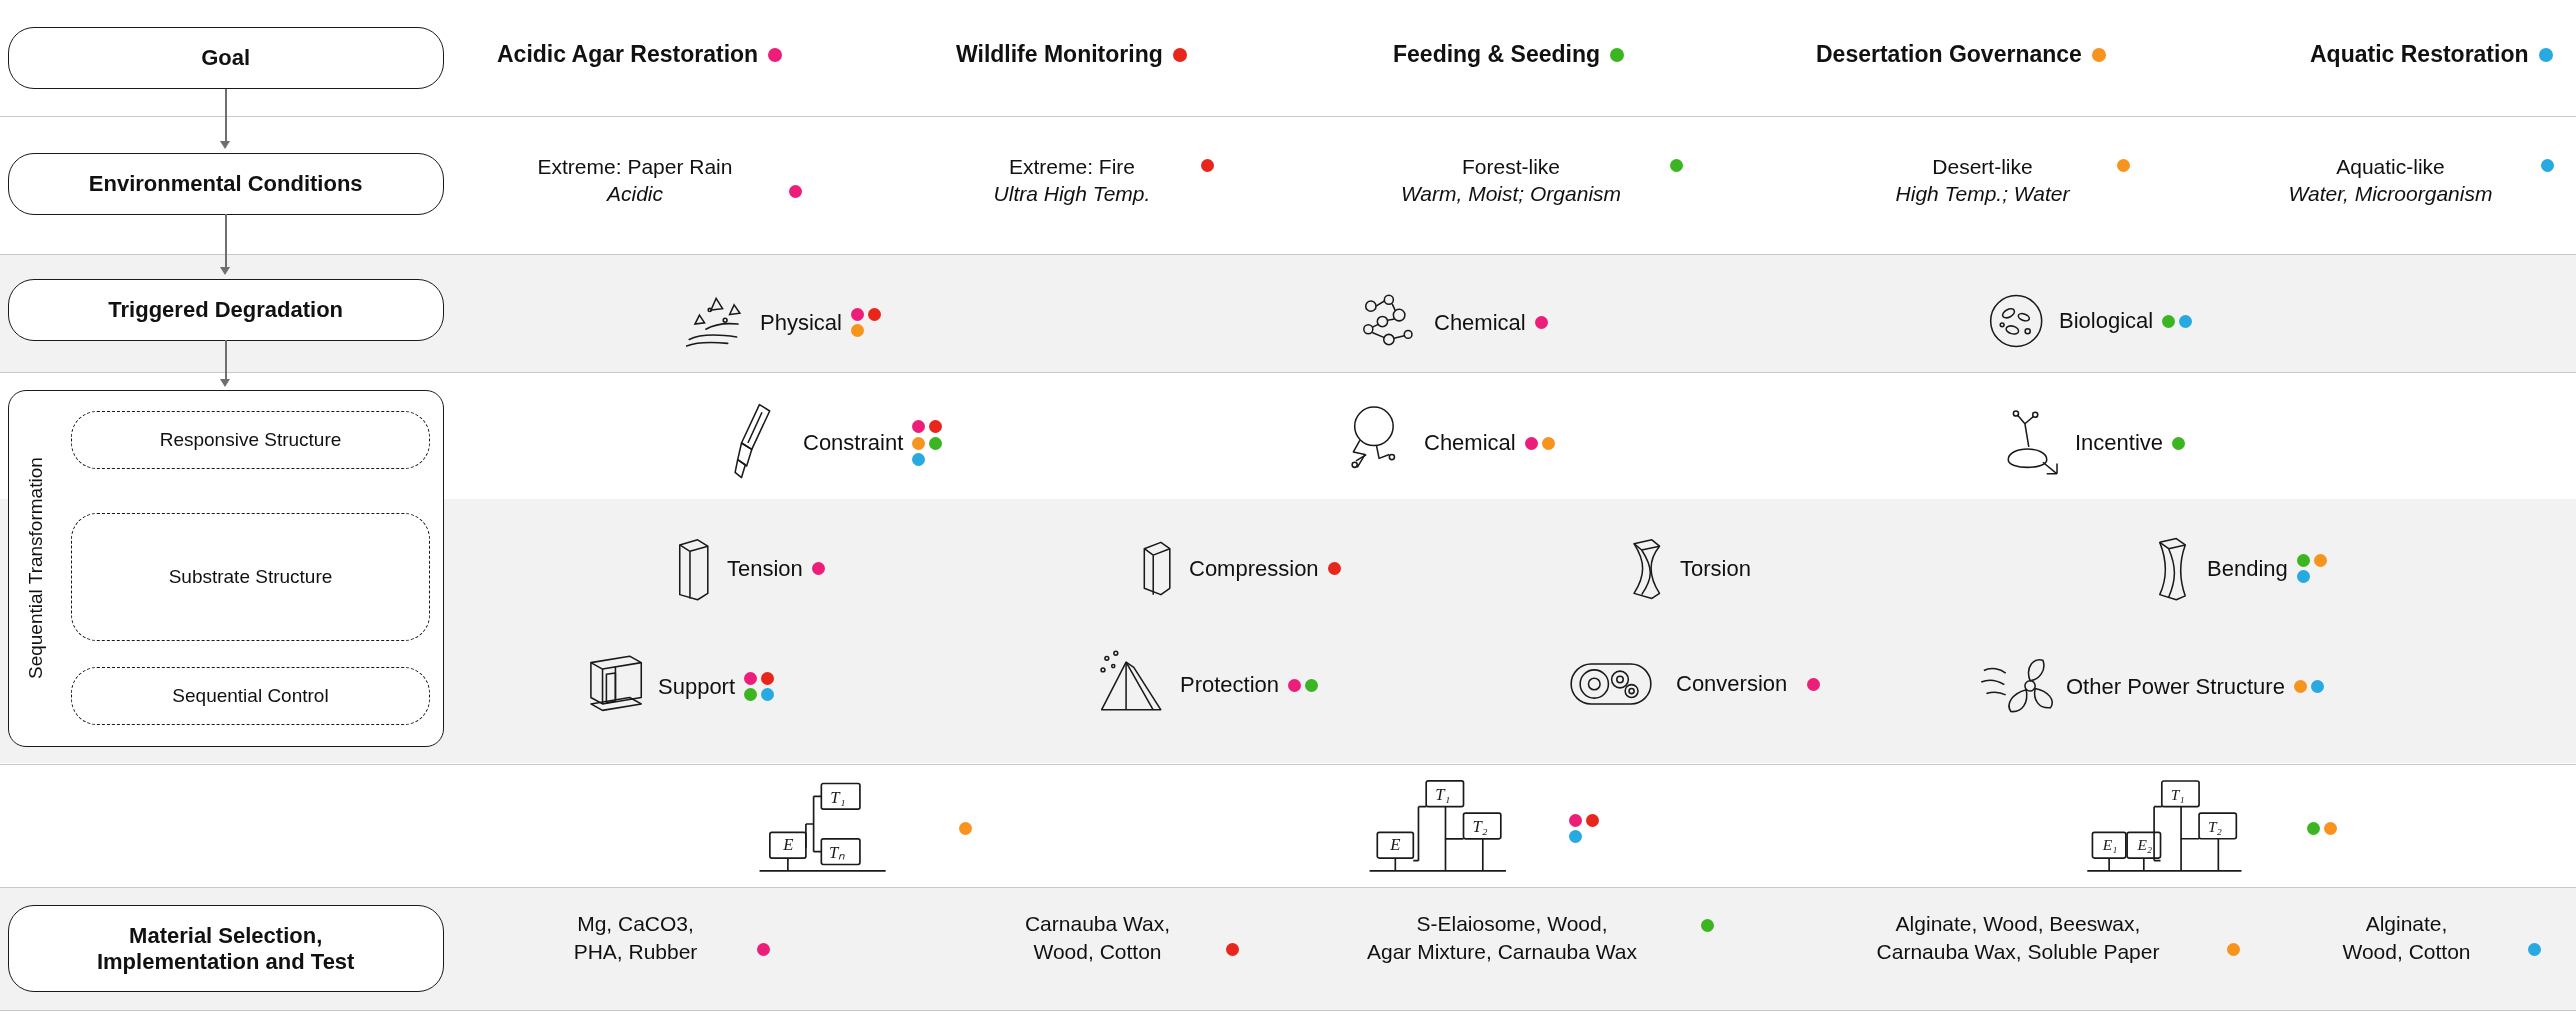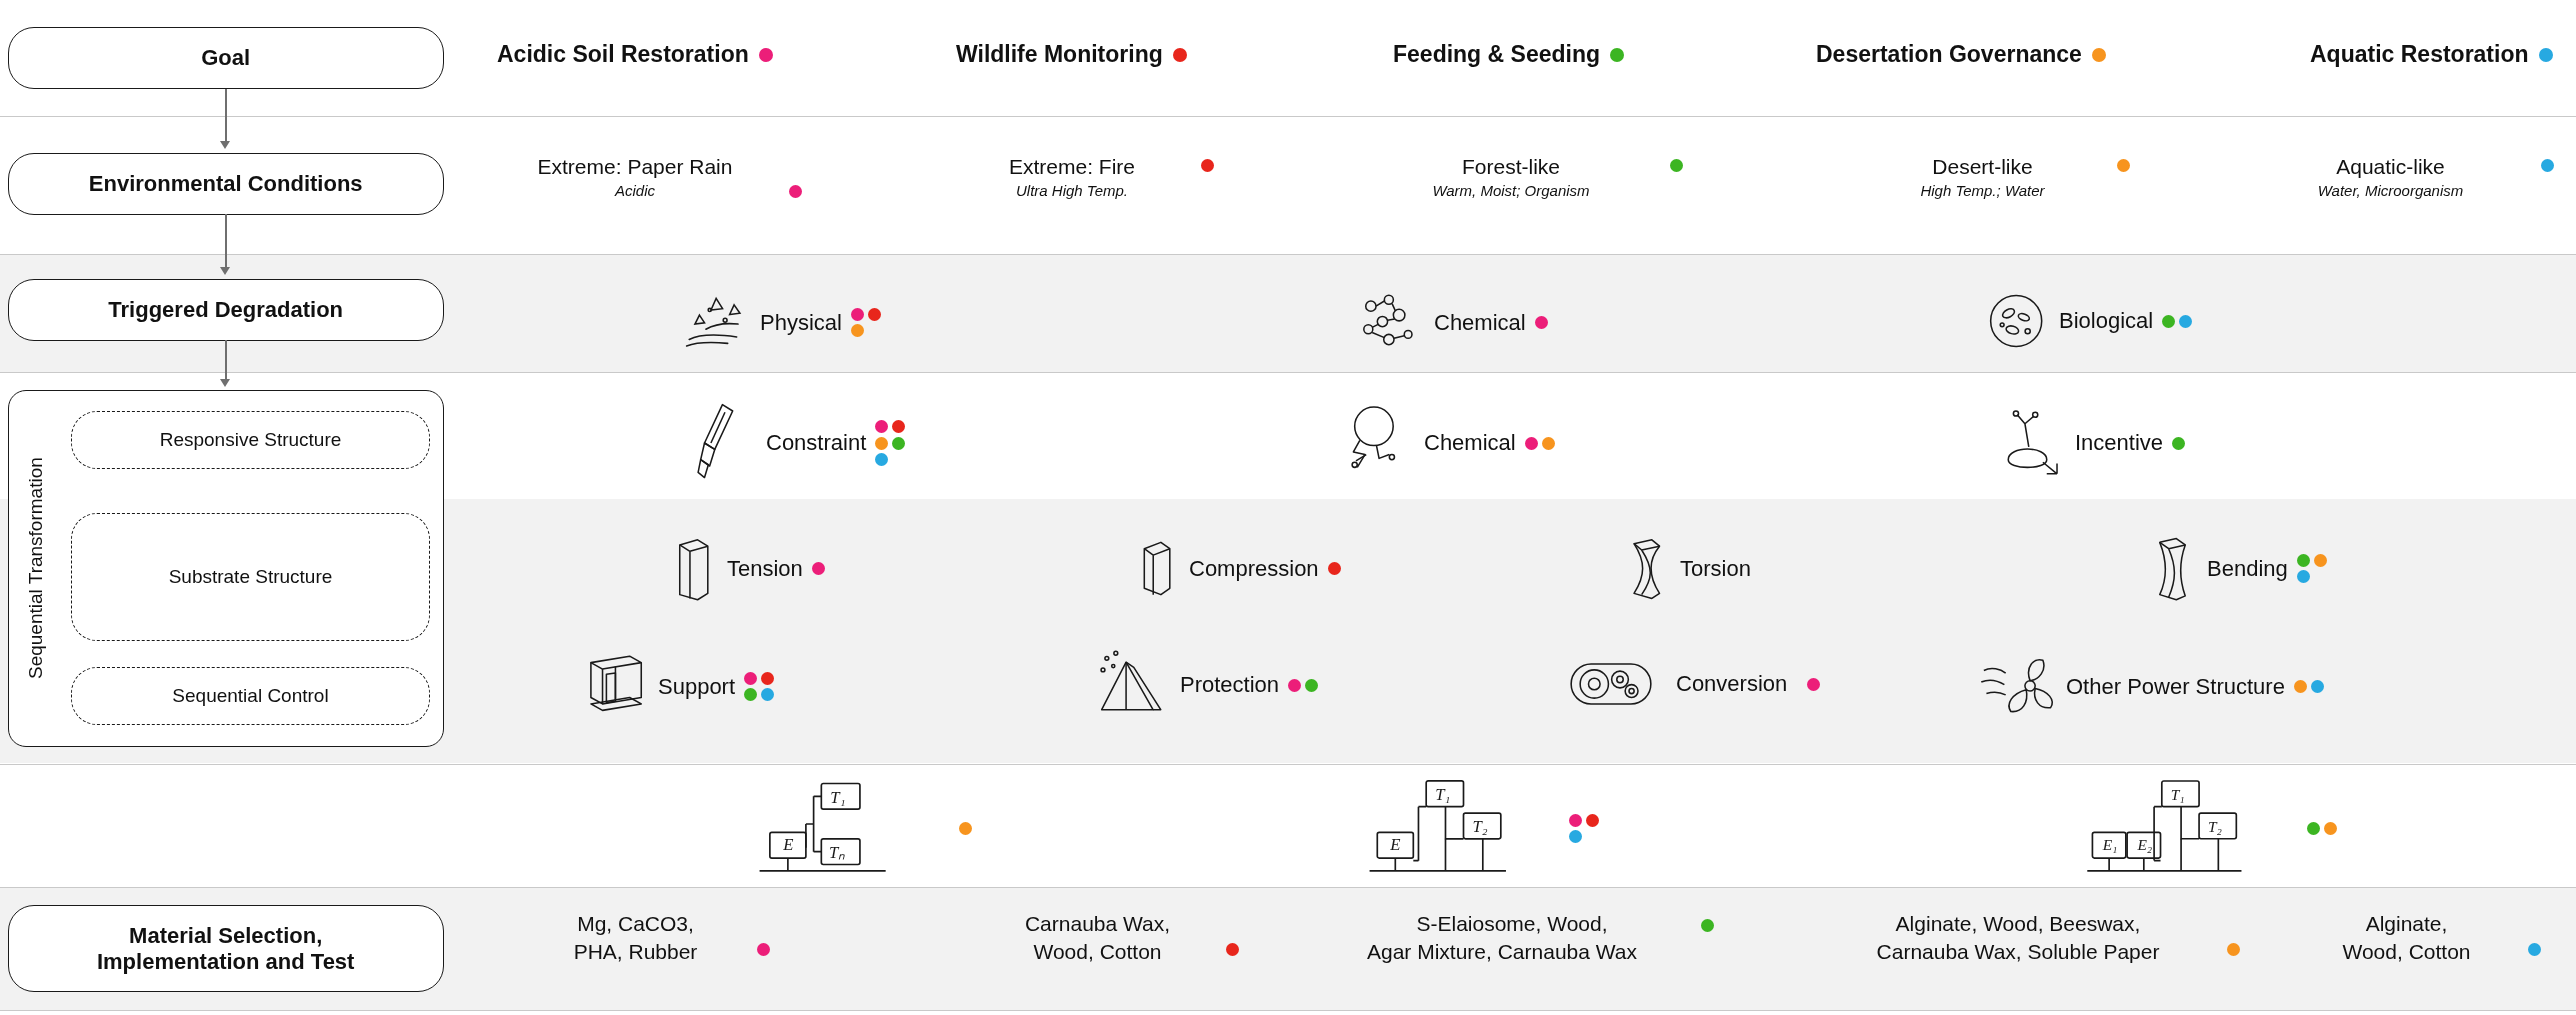--- a/index.html
+++ b/index.html
@@ -74,21 +74,21 @@
     font-weight:bold;
     white-space:nowrap;
     display:flex;align-items:center;gap:10.3px;
   }
   .dot{display:inline-block;border-radius:50%;}
   .d22{width:14px;height:14px;}
   .d20{width:13px;height:13px;}
 
   
   .env{position:absolute;text-align:center;font-size:21px;line-height:1.28;}
-  .env .sub{font-style:italic;font-size:15px;}
+  .env .sub{font-style:italic;font-size:21px;}
   .env .envdot{position:absolute;}
 
   
   .item{position:absolute;display:flex;align-items:center;gap:9px;white-space:nowrap;}
   .item .txt{font-size:22px;}
   .dots{display:flex;flex-wrap:wrap;width:36px;gap:3.9px;align-content:center;}
   .dots.one{width:15.4px;}
   .dots.two{width:36px;}
   .dots.three{width:36px;}
 
@@ -153,21 +153,21 @@
   <div class="arrow" style="left:225px;top:89px;height:53px;"></div>
   <div class="arrowhead" style="left:220px;top:141px;"></div>
 
   <div class="arrow" style="left:225px;top:214px;height:53px;"></div>
   <div class="arrowhead" style="left:220px;top:267px;"></div>
 
   <div class="arrow" style="left:225px;top:340px;height:39px;"></div>
   <div class="arrowhead" style="left:220px;top:379px;"></div>
 
   <div class="goal" style="left:497px;top:41px;">
-    <span>Acidic Soil Restoration</span>
+    <span>Acidic Agar Restoration</span>
     <span class="dot d22" style="background:#ec1e79;"></span>
   </div>
   <div class="goal" style="left:956px;top:41px;">
     <span>Wildlife Monitoring</span>
     <span class="dot d22" style="background:#e8261c;"></span>
   </div>
   <div class="goal" style="left:1393px;top:41px;">
     <span>Feeding &amp; Seeding</span>
     <span class="dot d22" style="background:#3cb522;"></span>
   </div>
@@ -267,21 +267,21 @@
         </g>
       </svg>
     </span>
     <span class="txt">Biological</span>
     <span class="dots two">
       <span class="dot d20" style="background:#3cb522;"></span>
       <span class="dot d20" style="background:#27a9e1;"></span>
     </span>
   </div>
 
-  <div class="item" style="left:693px;top:398px;">
+  <div class="item" style="left:730px;top:398px;">
     <span class="icon">
       <svg width="64" height="90" viewBox="0 0 100 140">
         <g fill="none" stroke="#1a1a1a" stroke-width="2.4" stroke-linejoin="round">
           <path d="M46 10 l16 10 -28 60 -16 -10 z"></path>
           <path d="M18 70 l16 10 -8 26 -14 -10 z"></path>
           <path d="M12 96 l12 8 -6 20 -10 -8 z"></path>
           <path d="M50 22 l-22 48"></path>
         </g>
       </svg>
     </span>

